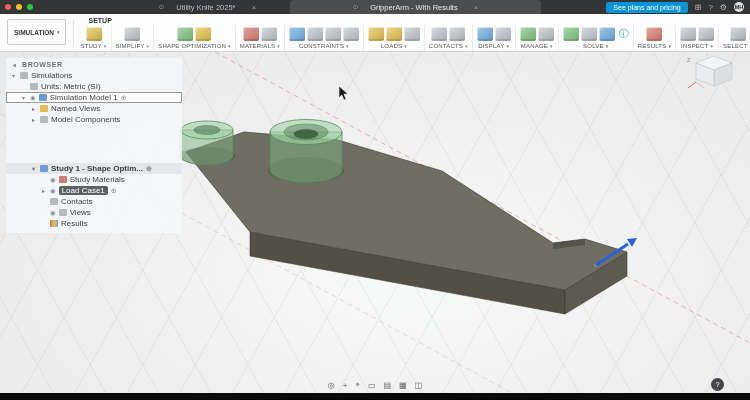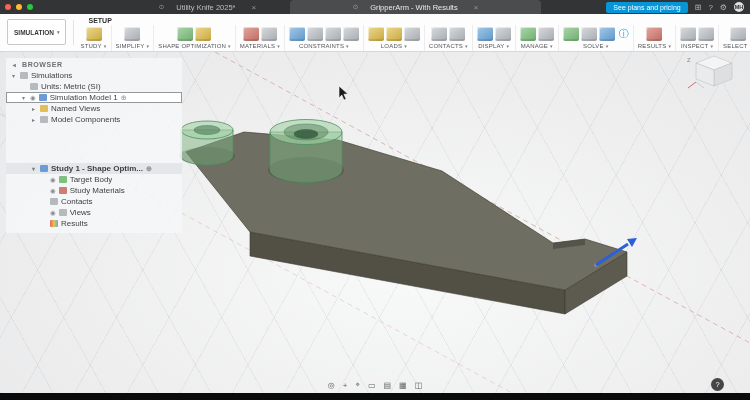--- a/index.html
+++ b/index.html
@@ -347,35 +347,35 @@
     <span class="lbl">Model Components</span>
   </div>
 
   <div class="row l2 activebg">
     <span class="caret">▾</span>
     <span class="mini blue"></span>
     <span class="lbl">Study 1 - Shape Optim...</span>
     <span class="plusic">⊕</span>
   </div>
 
-  <div class="row l3">
-    <span class="caret"></span>
-    <span class="eye">◉</span>
-    <span class="mini green"></span>
-    <span class="lbl">Target Body</span>
-  </div>
 
   <div class="row l3">
     <span class="caret"></span>
     <span class="eye">◉</span>
     <span class="mini red"></span>
     <span class="lbl">Study Materials</span>
   </div>
 
 
+  <div class="row l3">
+    <span class="caret">▸</span>
+    <span class="eye">◉</span>
+    <span class="lbl badge-dark">Load Case1</span>
+    <span class="plusic">⊕</span>
+  </div>
 
   <div class="row l3">
     <span class="caret"></span>
     <span class="mini"></span>
     <span class="lbl">Contacts</span>
   </div>
 
   <div class="row l3">
     <span class="caret"></span>
     <span class="eye">◉</span>

